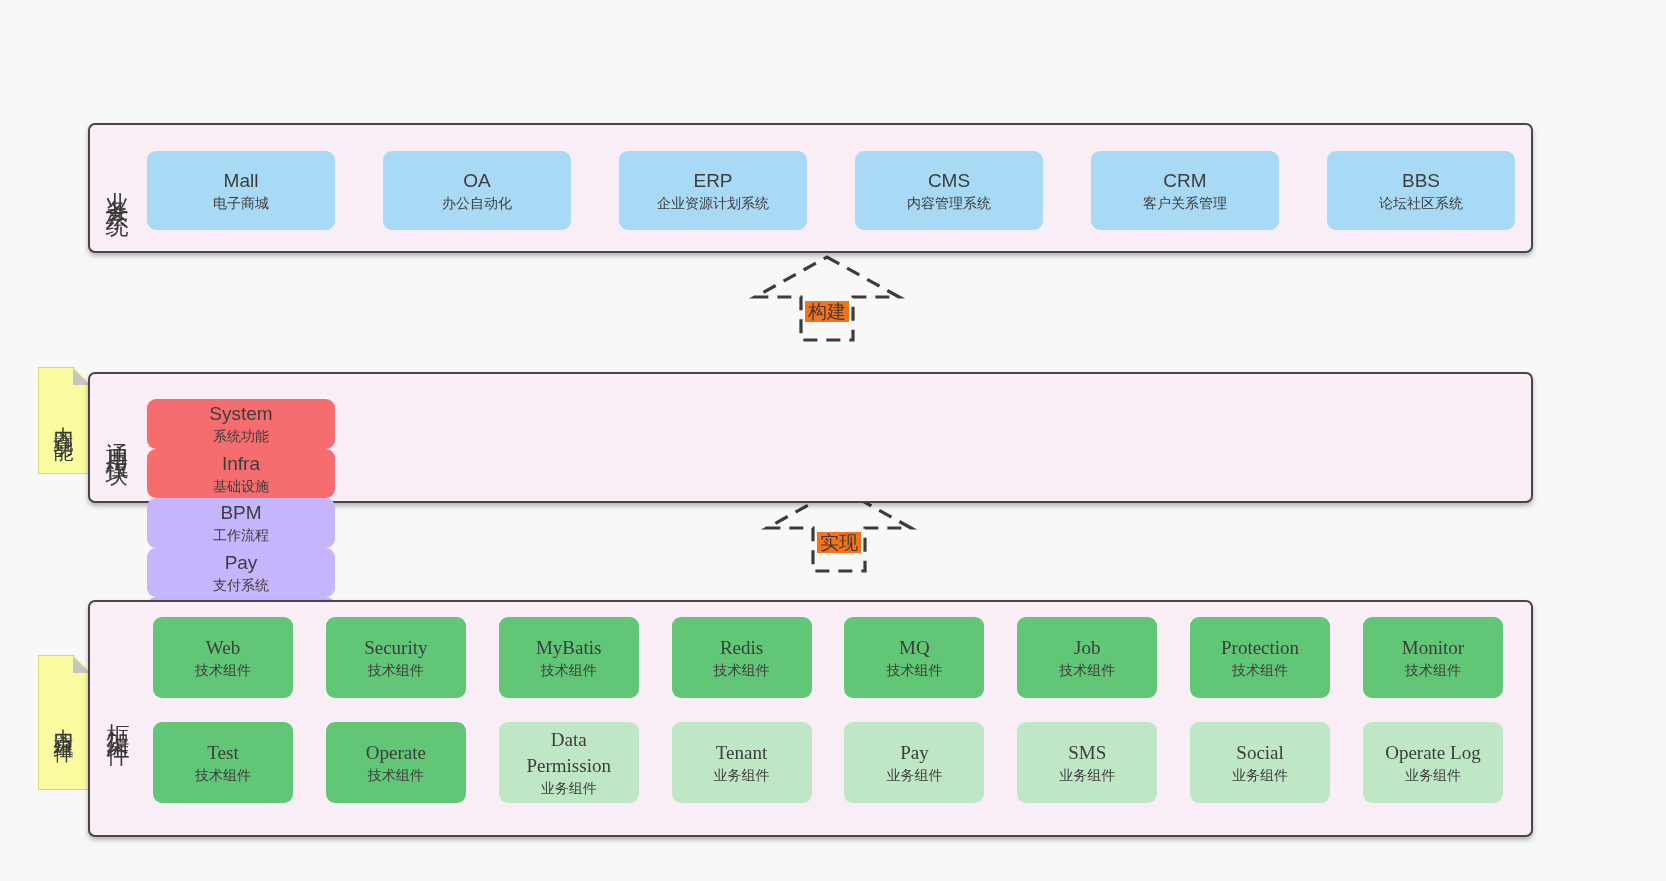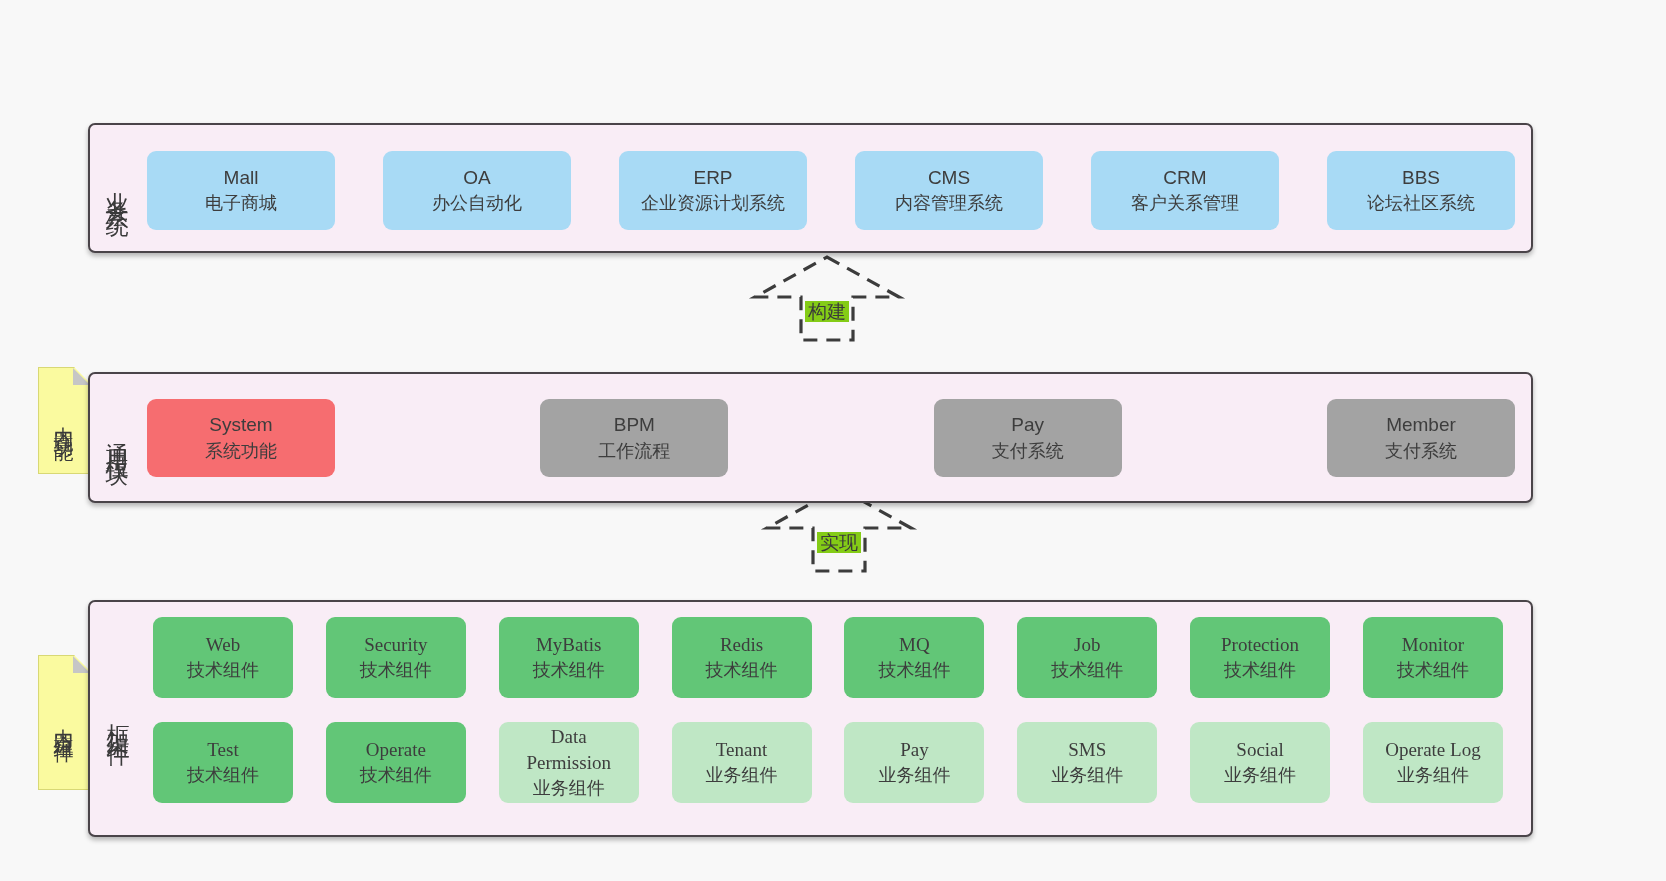--- a/index.html
+++ b/index.html
@@ -24,37 +24,37 @@
   .panel-label {
     position:absolute; left:6px; top:0; bottom:0; width:44px;
     display:flex; align-items:center; justify-content:center;
     writing-mode:vertical-rl; text-orientation:upright;
     font-size:23px; letter-spacing:7px; color:#3a3a3a;
   }
 
   
   .row { position:absolute; display:flex; justify-content:space-between; }
   .row-top { left:57px; right:16px; top:26px;  height:79px; }
-  .row-mid { left:57px; right:16px; top:25px;  height:78px; }
+  .row-mid { left:57px; right:8px; top:25px;  height:78px;flex-direction:column; }
   .row-c1  { left:63px; right:28px; top:15px;  height:81px; }
   .row-c2  { left:63px; right:28px; top:120px; height:81px; }
 
   .box {
     border-radius:9px; padding:2px 8px;
     display:flex; flex-direction:column; align-items:center; justify-content:center;
     text-align:center; line-height:1.38;
   }
   .row-top .box, .row-mid .box { width:188px; }
   .row-c1 .box,  .row-c2 .box  { width:140px; }
   .box .en { font-size:19px; }
-  .box .zh { font-size:18px; }
+  .box .zh { font-size:14px; }
 
   .c-blue   { background:#a8daf5; }
   .c-red    { background:#f66d70; }
-  .c-pink   { background:#a3a3a3; }
+  .c-pink   { background:#c4b5fd; }
   .c-green  { background:#62c677; }
   .c-lgreen { background:#bfe7c5; }
 
   
   .sticky {
     position:absolute; left:38px; width:53px;
     background:#fafa9f; border:1px solid #d8d875;
     clip-path:polygon(0 0, calc(100% - 17px) 0, 100% 17px, 100% 100%, 0 100%);
     display:flex; align-items:center; justify-content:center;
     z-index:0;
@@ -72,21 +72,21 @@
 
   
   .arrow { position:absolute; width:160px; height:92px; z-index:0; }
   #arrow-build     { left:747px; top:252px; }
   #arrow-implement { left:759px; top:483px; }
   .arrow svg { display:block; width:100%; height:100%; }
   .arrow-label {
     position:absolute; left:0; right:0; top:47px; text-align:center;
     font-size:19px; color:#3a3a3a;
   }
-  .arrow-label span { background:#84cc16; padding:0 3px; }
+  .arrow-label span { background:#f97316; padding:0 3px; }
 </style>
 </head>
 <body>
 
 <div class="canvas">
 
   <div class="sticky" id="sticky-builtin-features">
     <div class="fold"></div>
     <div class="sticky-text">内置功能</div>
   </div>
@@ -138,20 +138,24 @@
     </div>
   </section>
 
   <section class="panel" id="panel-modules">
     <div class="panel-label">通用模块</div>
     <div class="row row-mid">
       <div class="box c-red">
         <div class="en">System</div>
         <div class="zh">系统功能</div>
       </div>
+      <div class="box c-red">
+        <div class="en">Infra</div>
+        <div class="zh">基础设施</div>
+      </div>
       <div class="box c-pink">
         <div class="en">BPM</div>
         <div class="zh">工作流程</div>
       </div>
       <div class="box c-pink">
         <div class="en">Pay</div>
         <div class="zh">支付系统</div>
       </div>
       <div class="box c-pink">
         <div class="en">Member</div>

